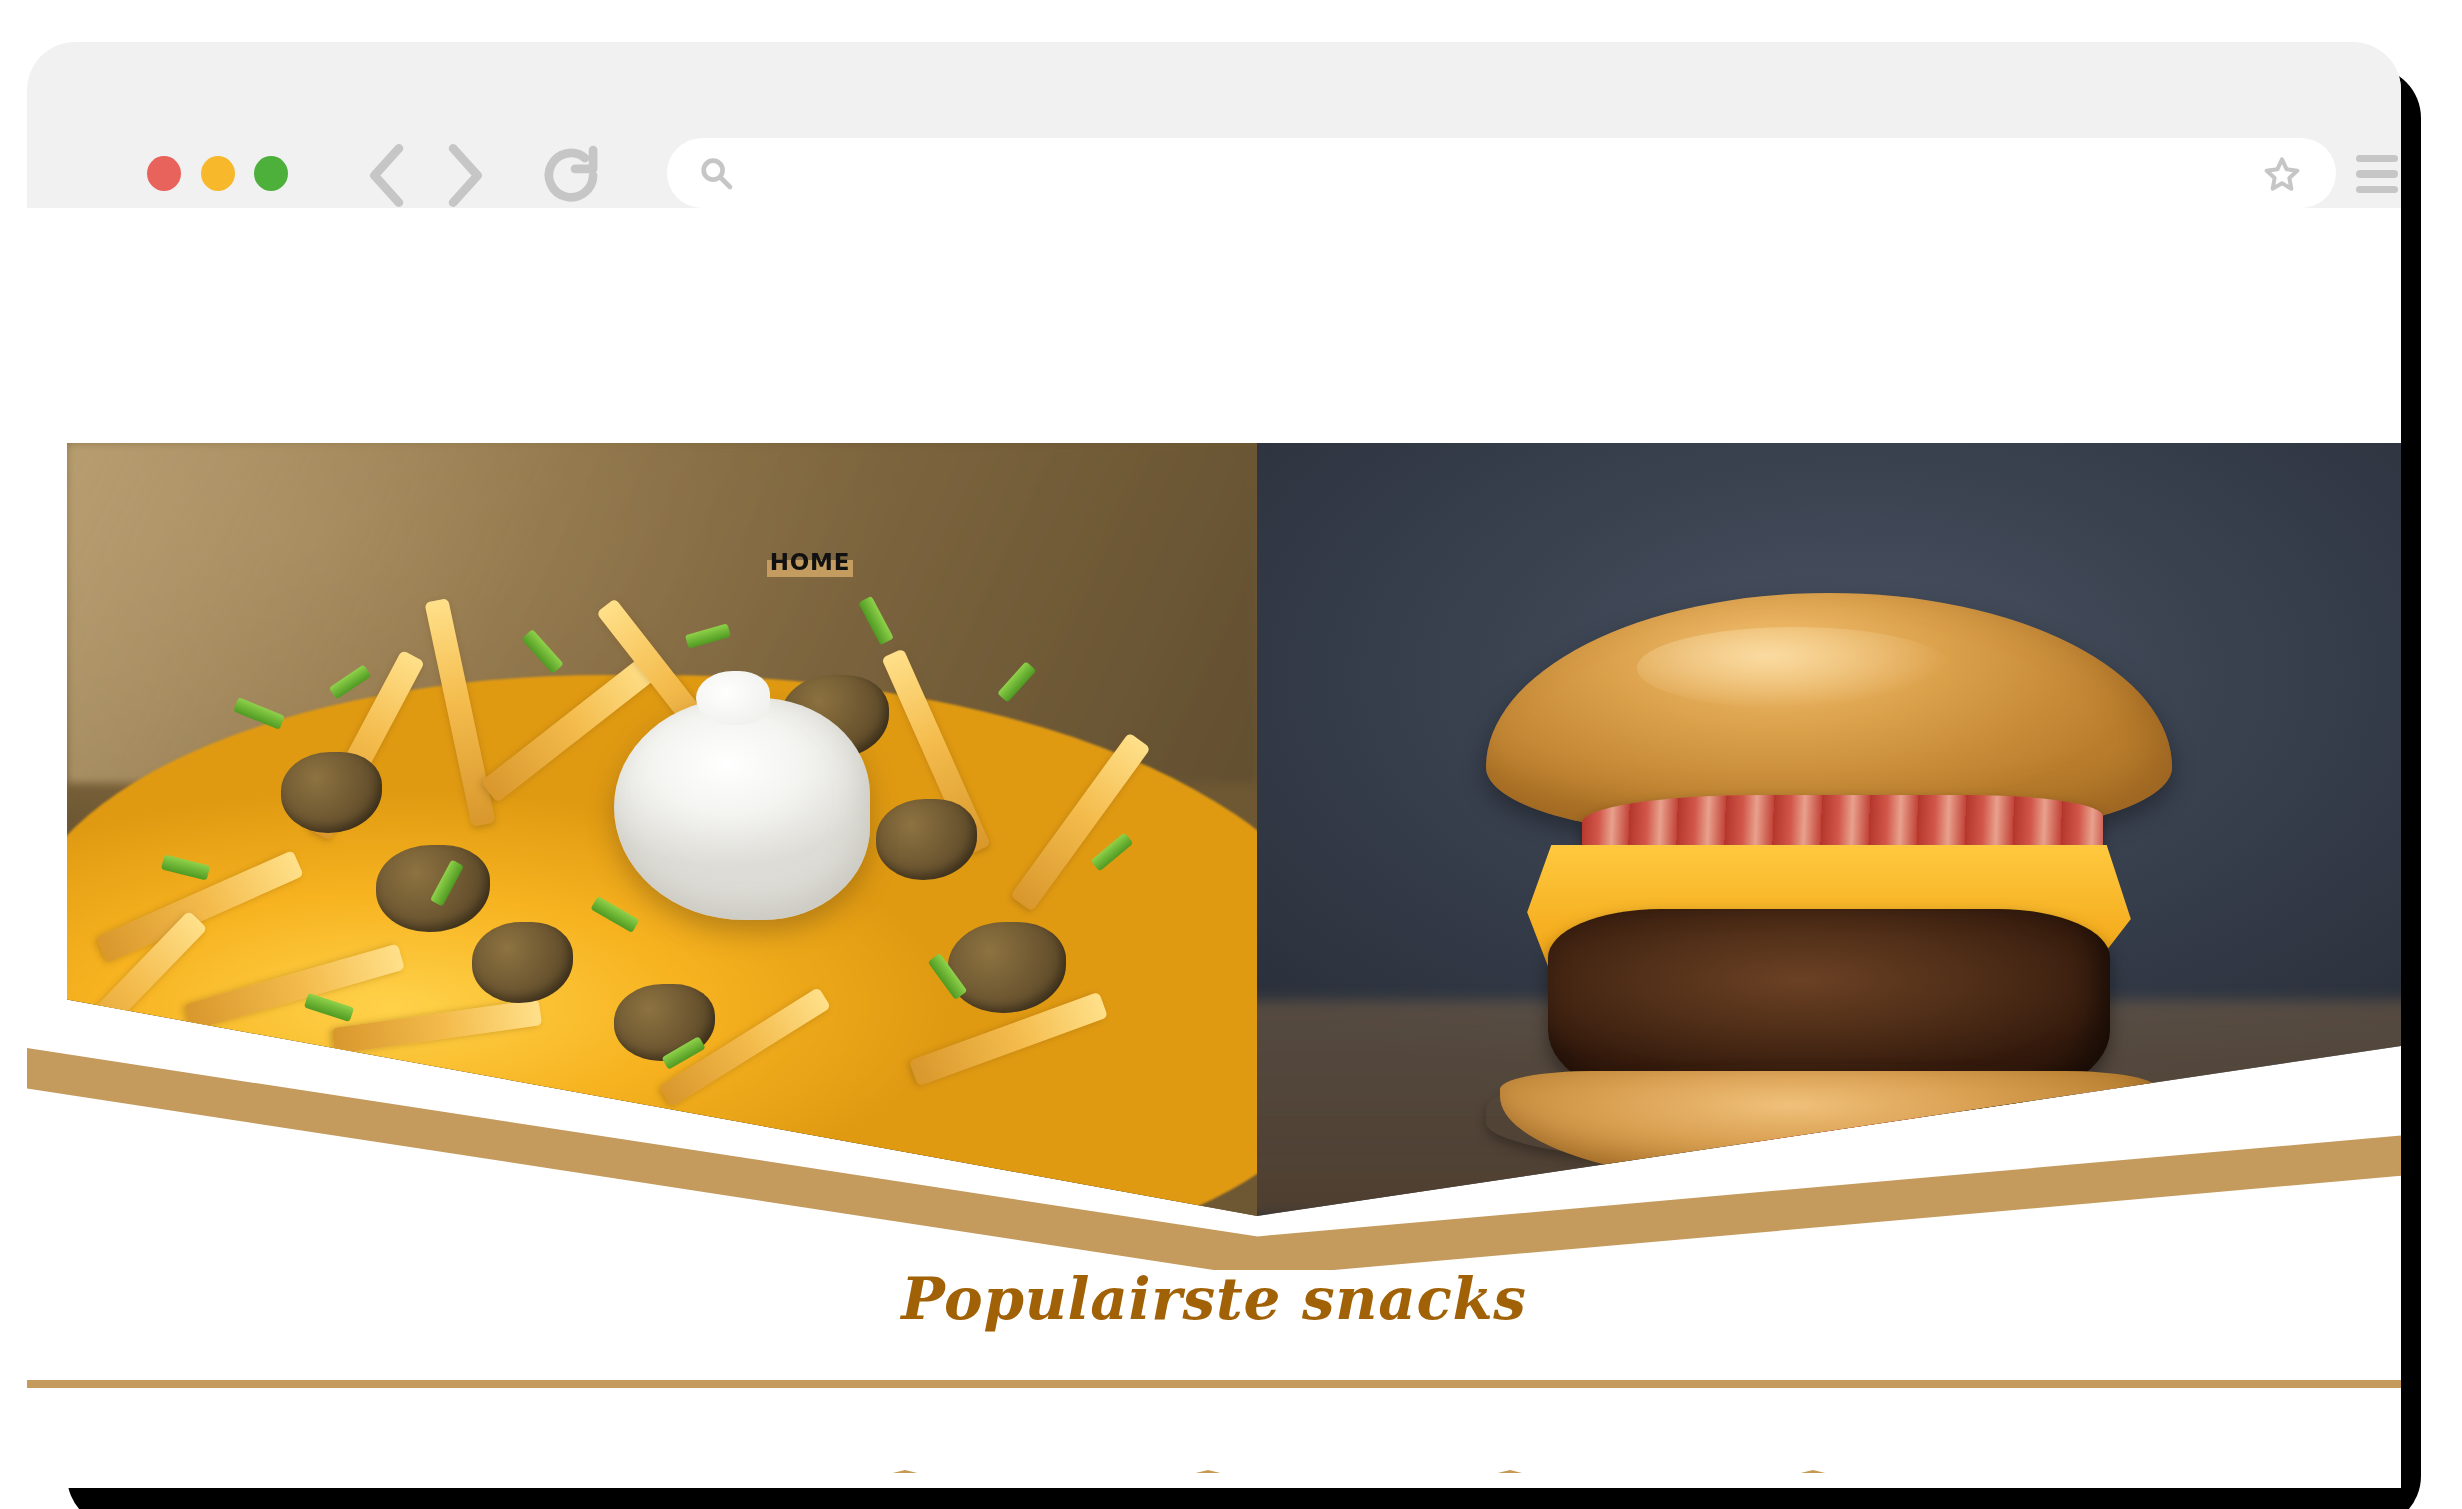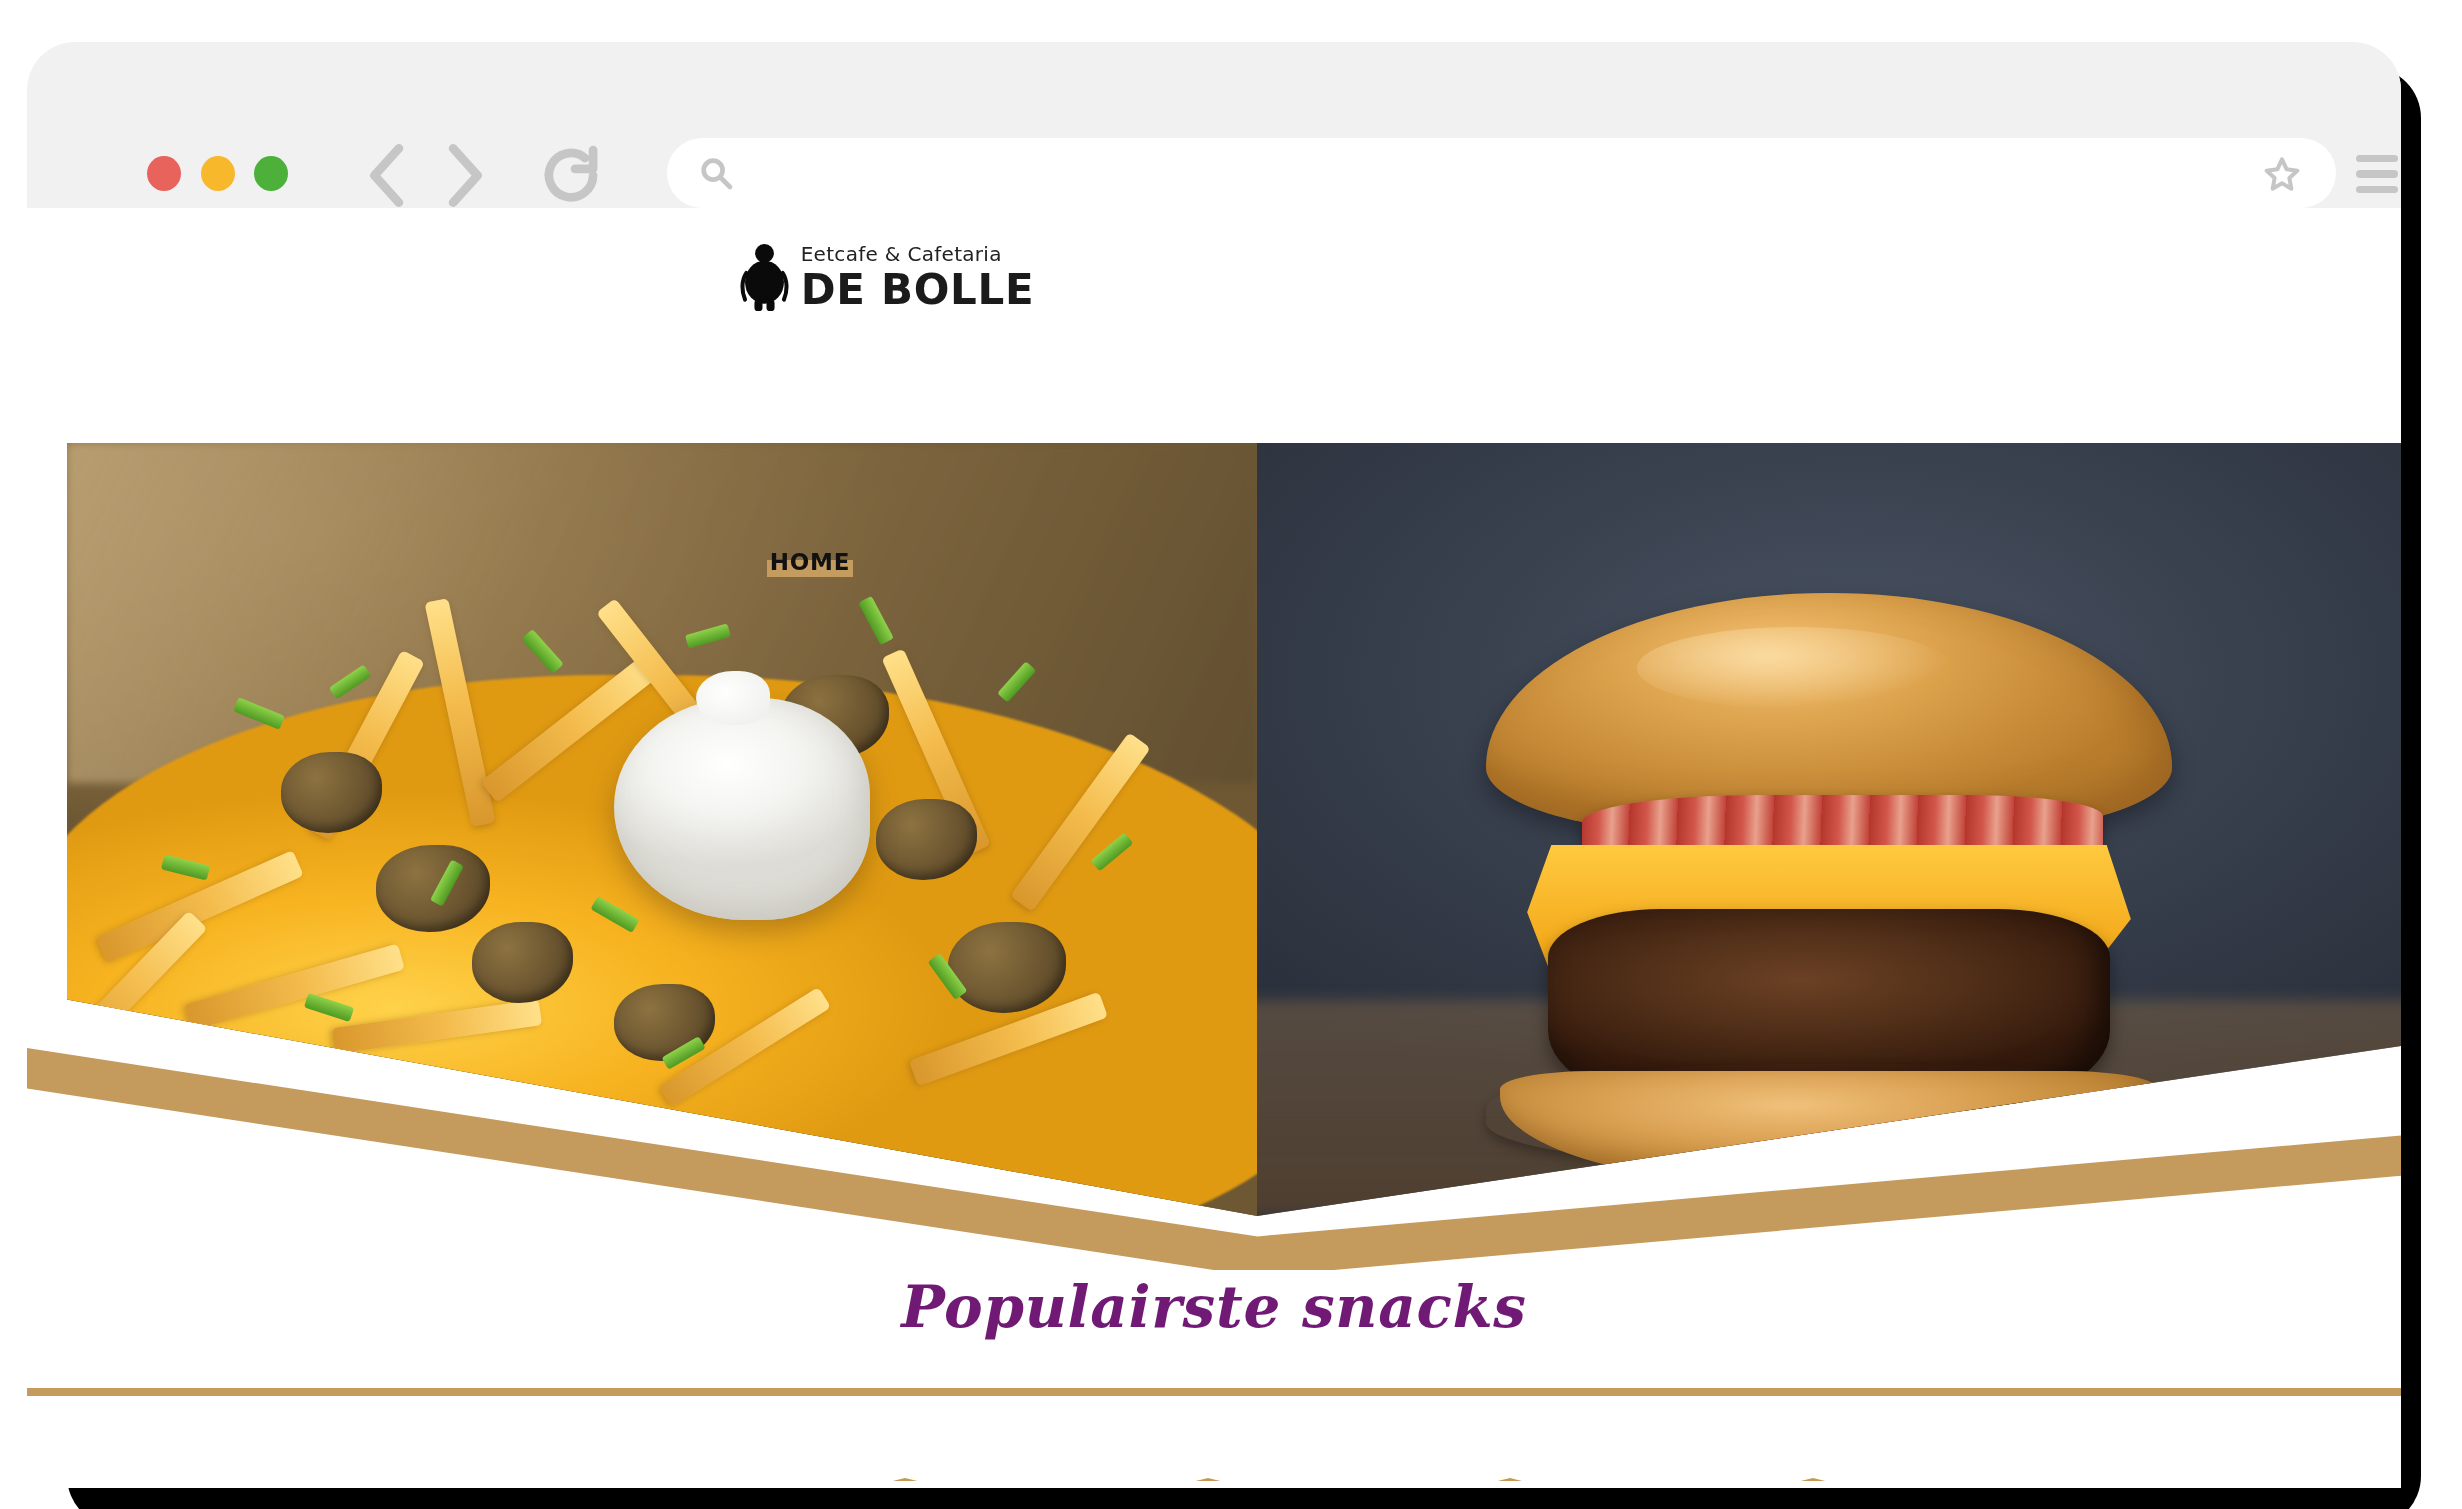--- a/index.html
+++ b/index.html
@@ -401,26 +401,26 @@
   
   #snacks-section {
     position: absolute;
     left: 0;
     top: 1029px;
     width: 100%;
   }
   #section-title {
     text-align: center;
     font-size: 58px;
-    color: #701a75;
+    color: #a16207;
     font-family: "DejaVu Serif", serif;
     font-style: italic;
     font-weight: bold;
     letter-spacing: 0.7px;
-    margin-top: 36px;
+    margin-top: 28px;
   }
   #section-divider {
     margin-top: 47px;
     width: 100%;
     height: 8px;
     background: #c49a5d;
   }
   #cards-row {
     position: relative;
     margin-top: 82px;
@@ -491,36 +491,20 @@
       <span></span>
       <span></span>
       <span></span>
     </div>
   </div>
 
   <div id="page">
 
     <div id="site-header">
 
-      <div id="logo">
-        <div id="logo-mark">
-          <svg viewBox="0 0 88 102">
-            <circle cx="44" cy="15" r="14" fill="#0a0a0a"></circle>
-            <ellipse cx="44" cy="58" rx="29" ry="32" fill="#0a0a0a"></ellipse>
-            <path d="M17 44 C9 56 10 72 15 84" stroke="#0a0a0a" stroke-width="6" fill="none" stroke-linecap="round"></path>
-            <path d="M71 44 C79 56 78 72 73 84" stroke="#0a0a0a" stroke-width="6" fill="none" stroke-linecap="round"></path>
-            <rect x="29" y="84" width="12" height="17" rx="5" fill="#0a0a0a"></rect>
-            <rect x="47" y="84" width="12" height="17" rx="5" fill="#0a0a0a"></rect>
-          </svg>
-        </div>
-        <div id="logo-words">
-          <div id="logo-top">Eetcafe &amp; Cafetaria</div>
-          <div id="logo-main">DE BOLLE</div>
-        </div>
-      </div>
 
       <nav id="main-nav">
         <div class="nav-item active">HOME</div>
         <div class="nav-item">EETCAFE</div>
         <div class="nav-item">CAFETARIA</div>
         <div class="nav-item">CONTACT</div>
       </nav>
 
       <button id="order-btn">Online Bestellen</button>
     </div>

